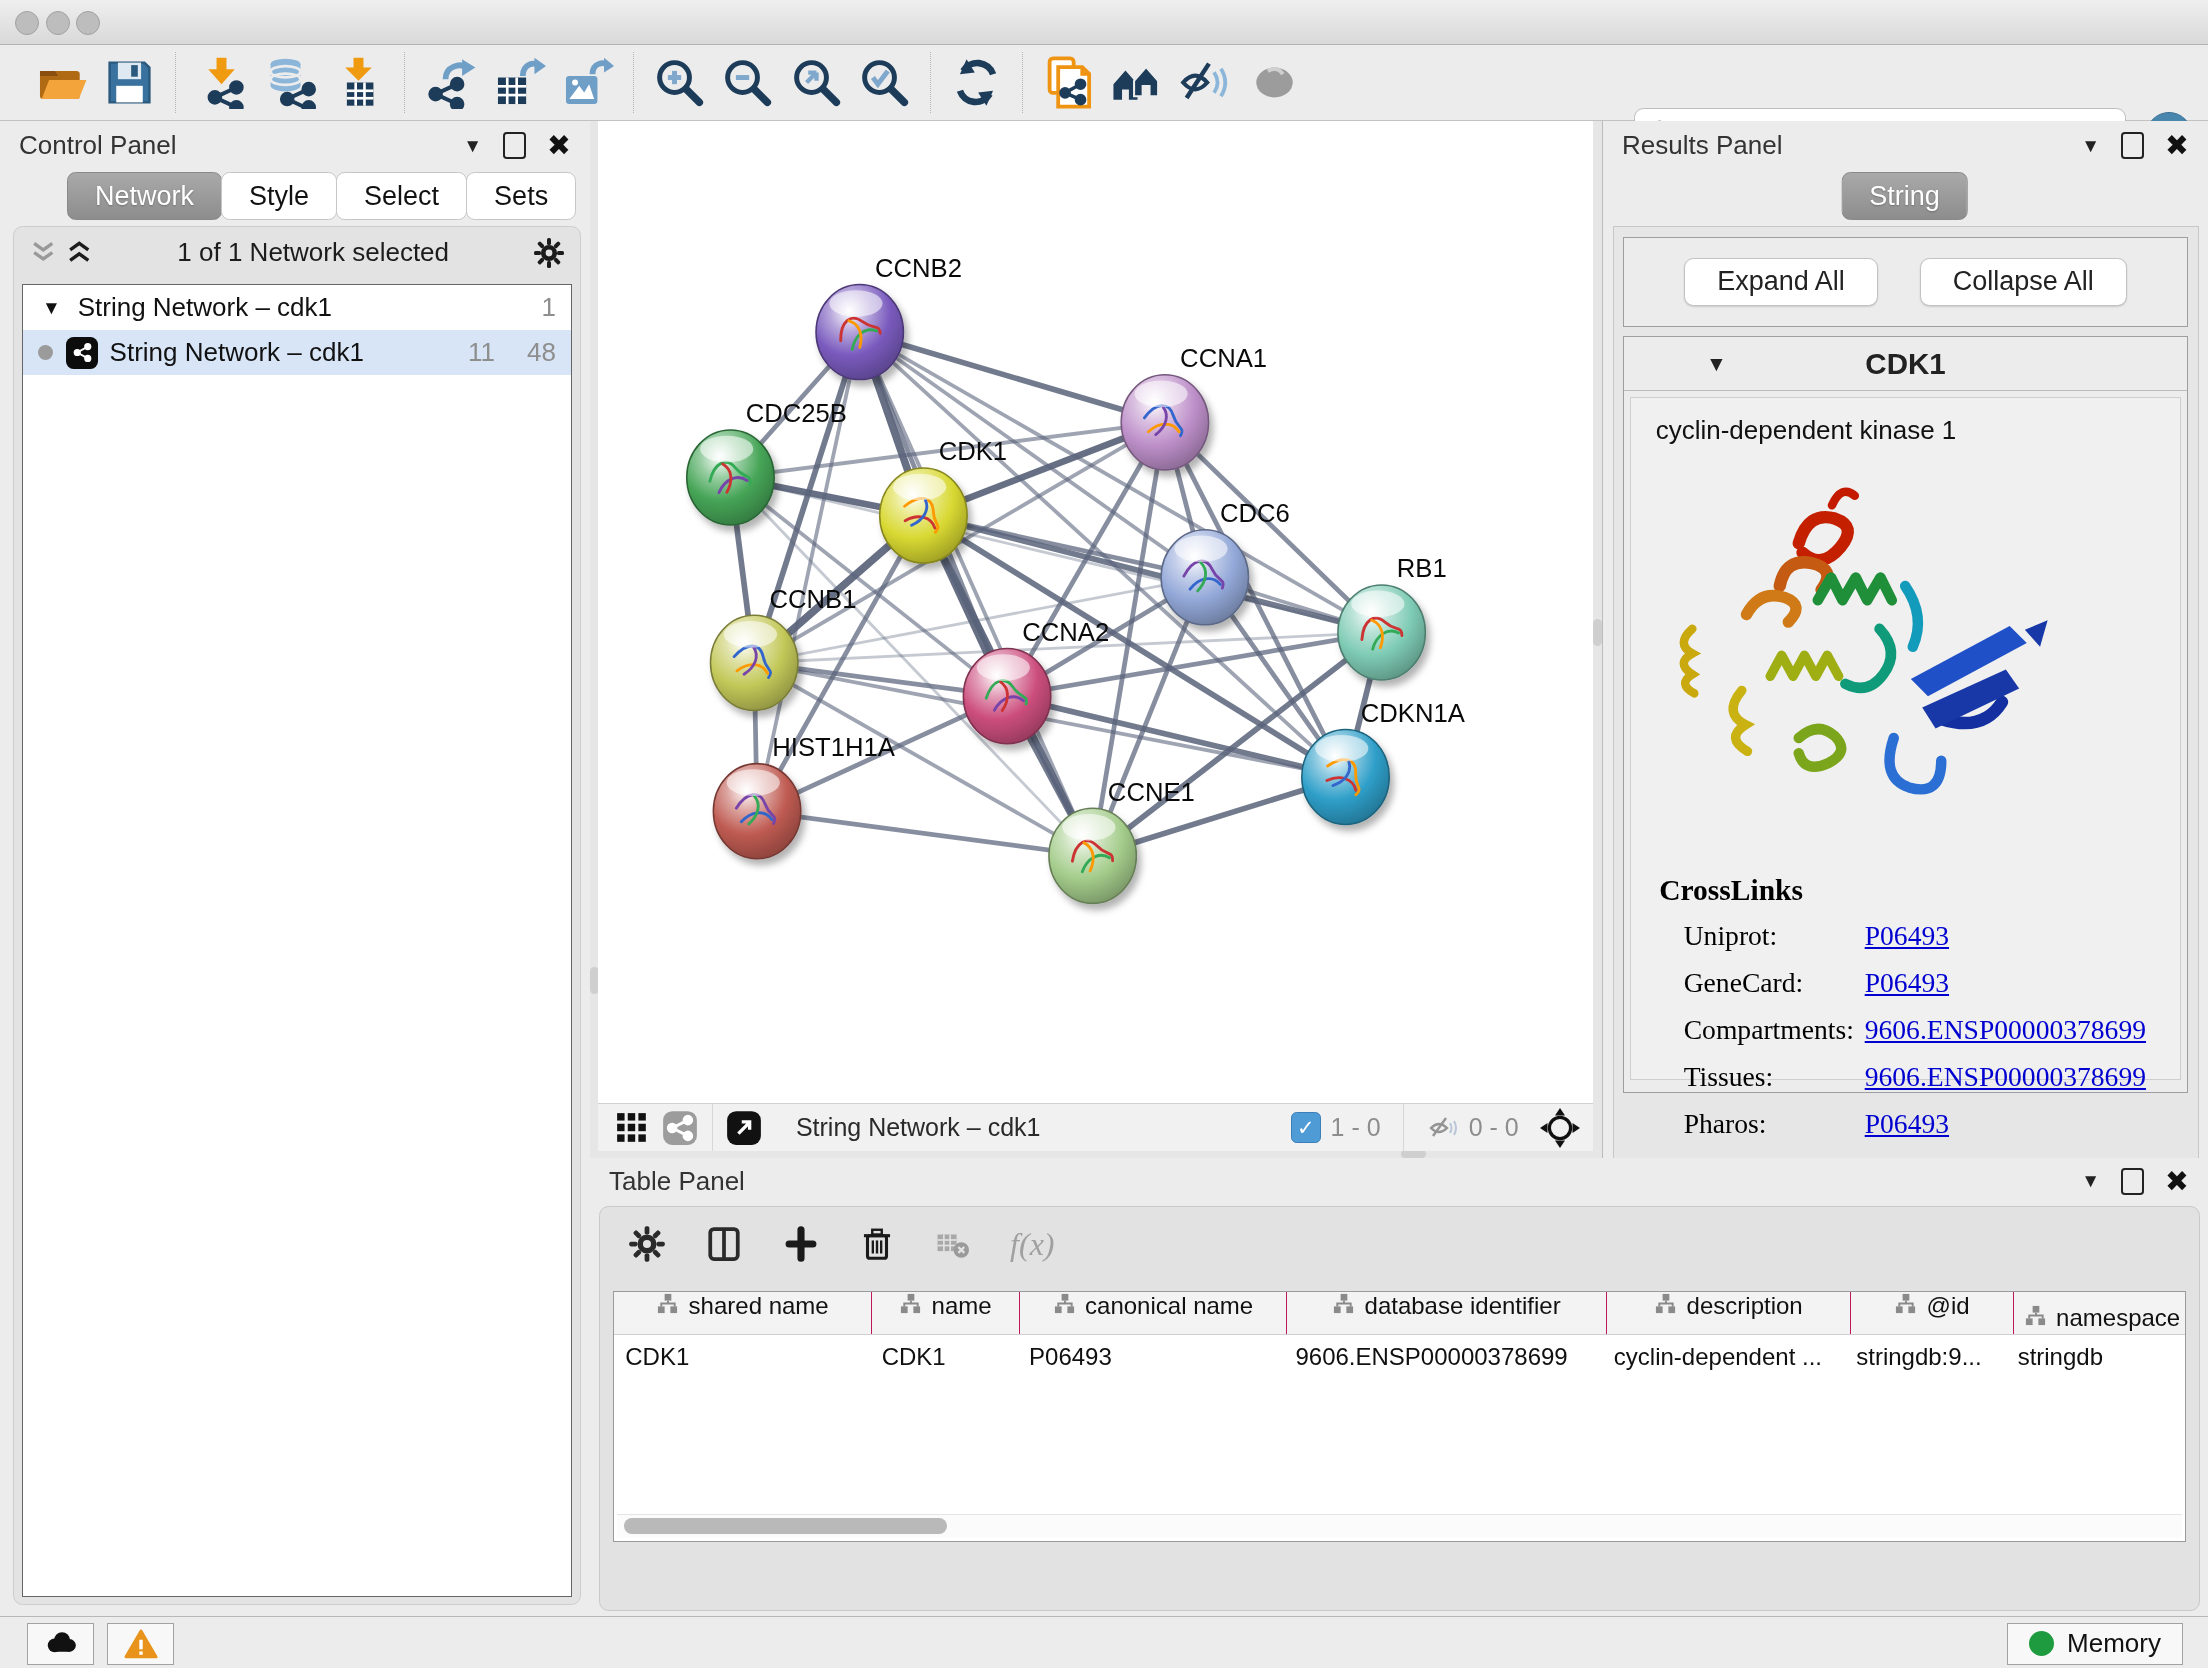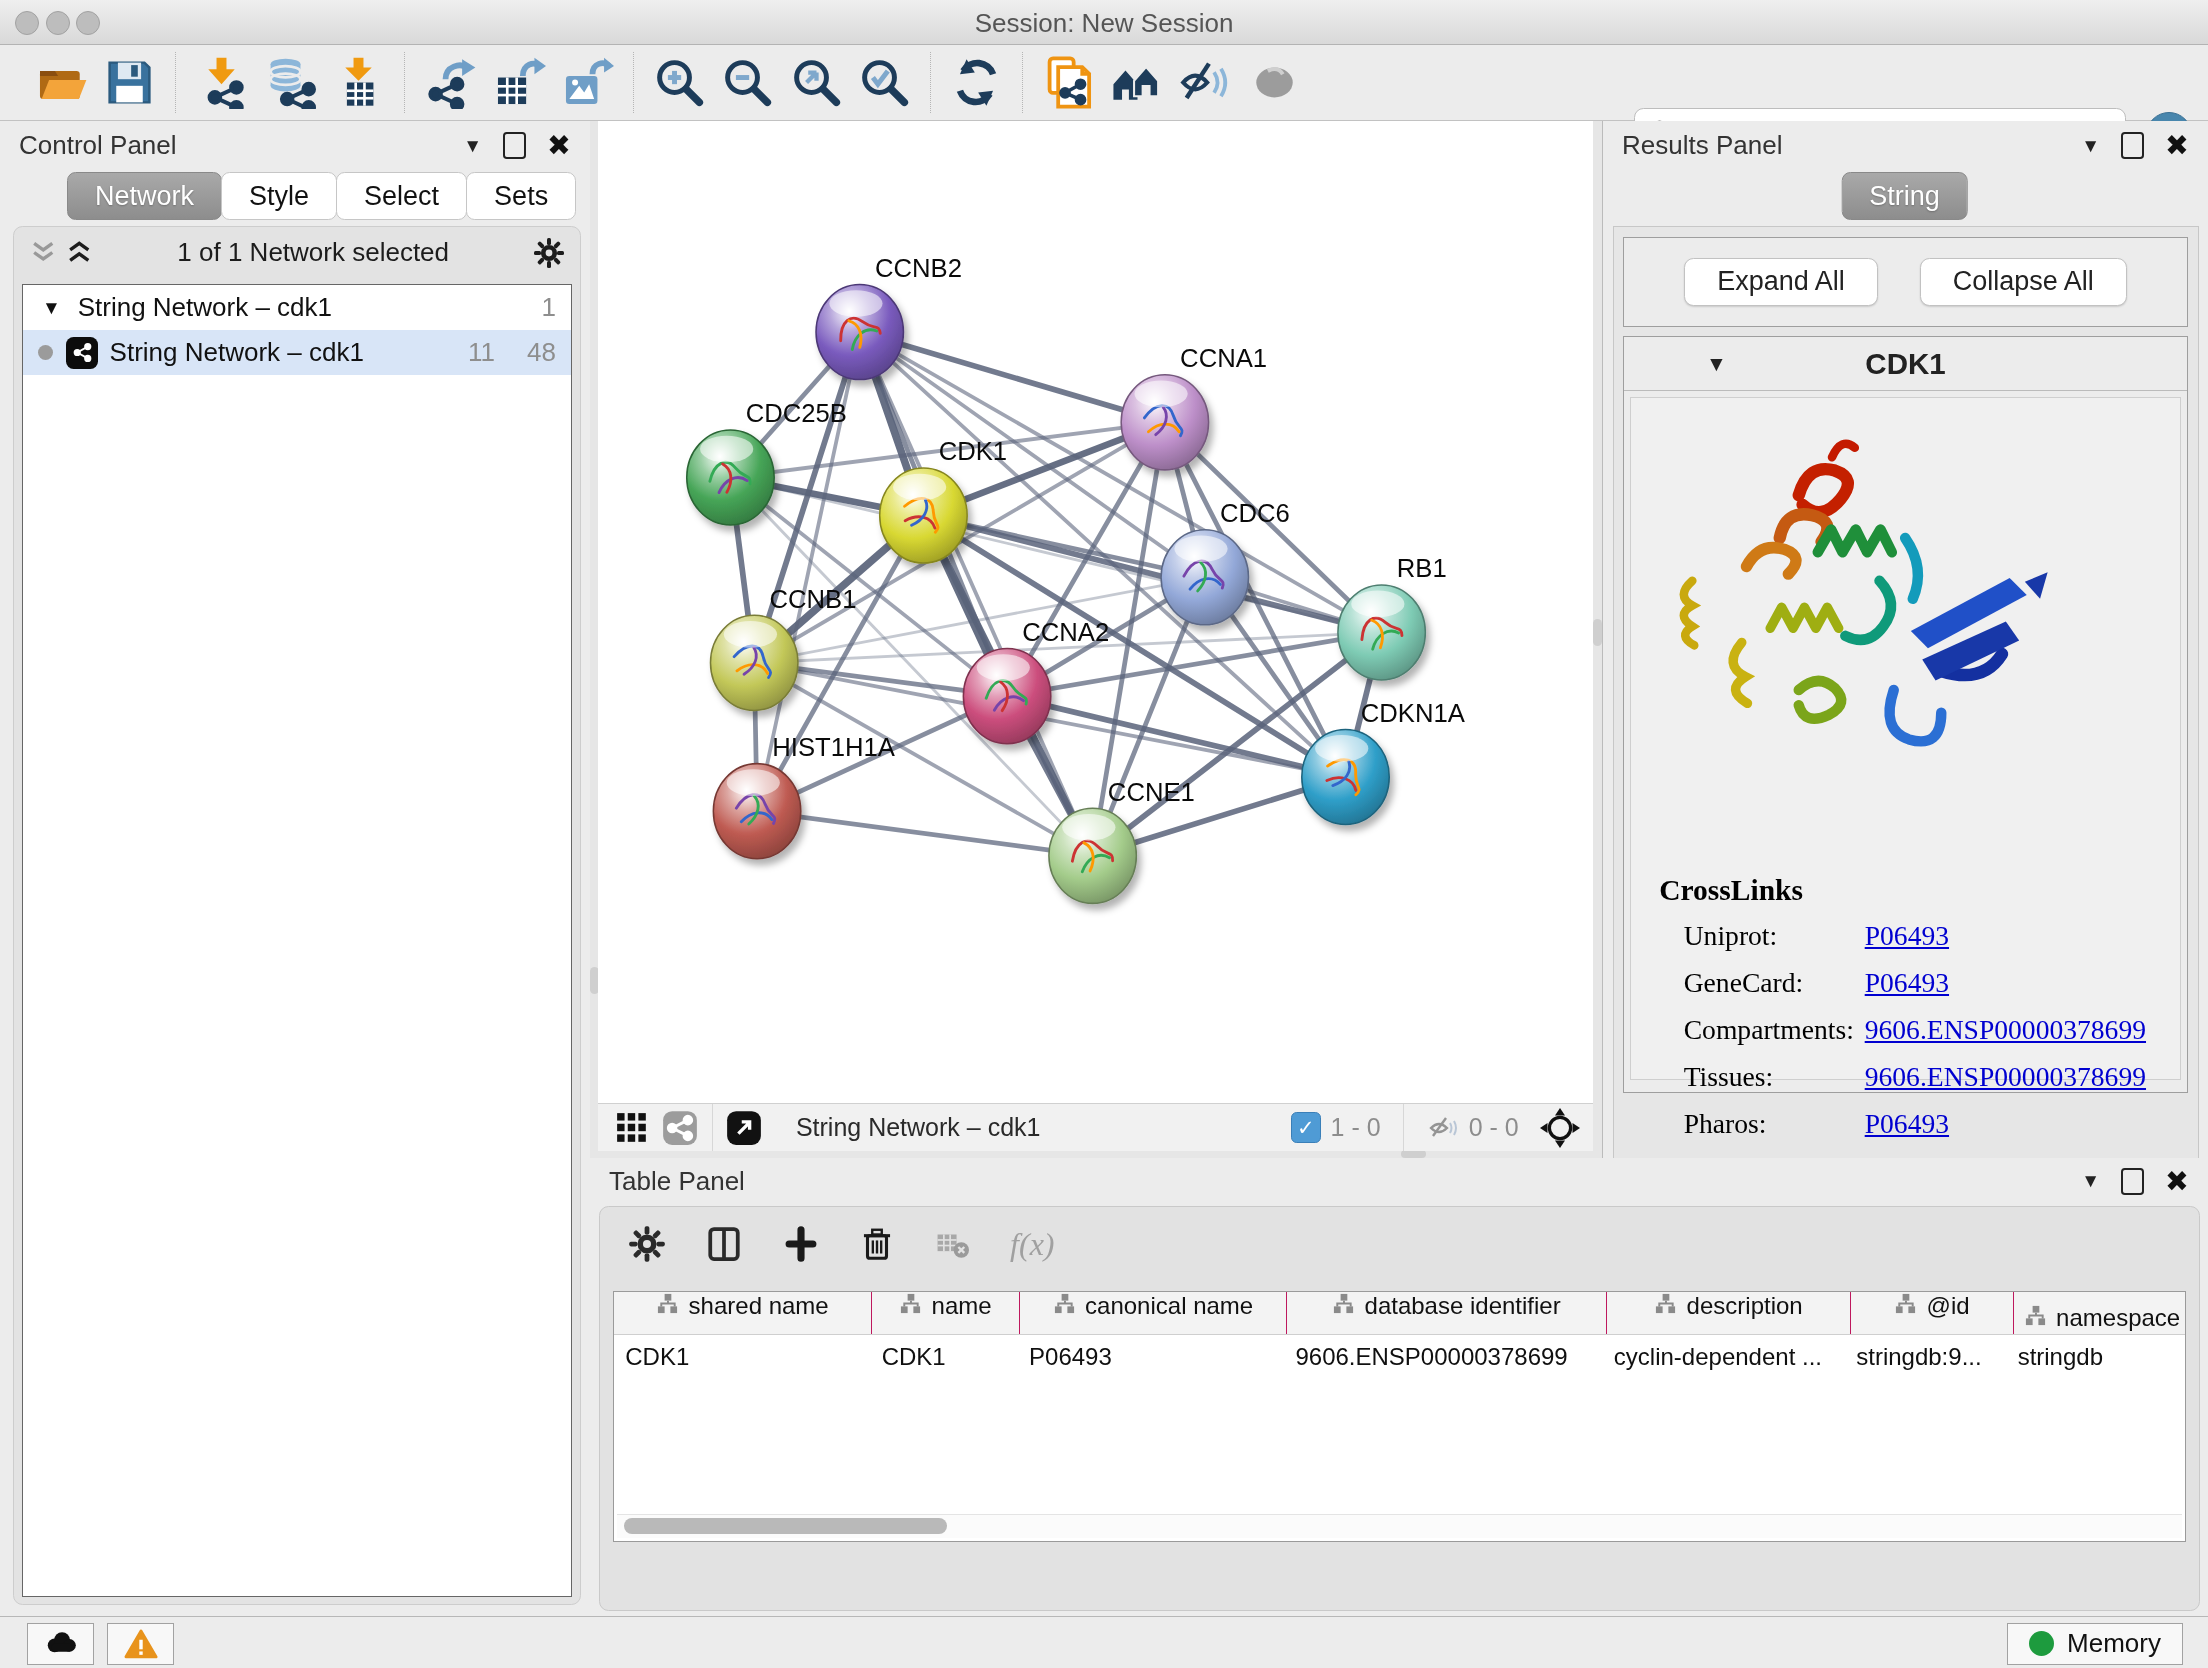--- a/index.html
+++ b/index.html
@@ -117,21 +117,20 @@
 </style>
 </head>
 <body>
 
 <div id="app">
 
   <div class="titlebar">
     <div class="tl" style="left:15px"></div>
     <div class="tl" style="left:46px"></div>
     <div class="tl" style="left:76px"></div>
-    <div class="title">Session: New Session</div>
   </div>
 
   <div class="toolbar">
     <div style="width:27px"></div>
     <div class="tbicon">
       <svg width="53" height="53" viewBox="0 0 32 32">
           <rect x="3" y="9" width="24" height="17" rx="2" fill="#b06a14"></rect>
           <path d="M3 9 h9 l2 3 h-11 z" fill="#8a4e0f"></path>
           <path d="M4 26 L8.5 14.5 H31 L26.5 26 Z" fill="#f3a43a"></path>
         </svg>
@@ -715,20 +714,21 @@
       <div class="rp-btnbox">
         <div class="rp-btn">Expand All</div>
         <div class="rp-btn">Collapse All</div>
       </div>
       <div class="rp-section">
         <div class="rp-sec-head">
           <span class="tri">▼</span>
           <span class="gene">CDK1</span>
         </div>
         <div class="rp-sec-content">
+          <div class="rp-desc">cyclin-dependent kinase 1</div>
           <svg width="409" height="380" viewBox="0 0 430 400" style="margin:7.6px 0 0 25px">
             <g fill="none" stroke-linecap="round">
               <path d="M185 55 q10 -22 24 -10" stroke="#c41a00" stroke-width="9"></path>
               <path d="M150 95 q10 -34 38 -26 q24 8 6 30 q-20 24 -40 6" stroke="#c42000" stroke-width="13"></path>
               <path d="M130 140 q6 -30 34 -24 q26 6 10 28" stroke="#c55a12" stroke-width="13"></path>
               <path d="M95 170 q14 -26 40 -18 q22 8 4 26" stroke="#cf7a16" stroke-width="12"></path>
               <path d="M38 185 q-18 16 0 26 q-18 10 0 22 q-16 10 2 20" stroke="#c9a90e" stroke-width="9"></path>
               <path d="M90 250 q-20 24 4 36 q-22 14 2 28" stroke="#c9b212" stroke-width="10"></path>
               <path d="M120 235 l12 -22 l12 22 l12 -22 l12 22 l12 -22 l12 22" stroke="#9fae12" stroke-width="10" stroke-linejoin="round"></path>
               <path d="M170 155 l14 -24 l12 24 l14 -24 l12 24 l14 -24 l12 24" stroke="#1f8f3a" stroke-width="11" stroke-linejoin="round"></path>

